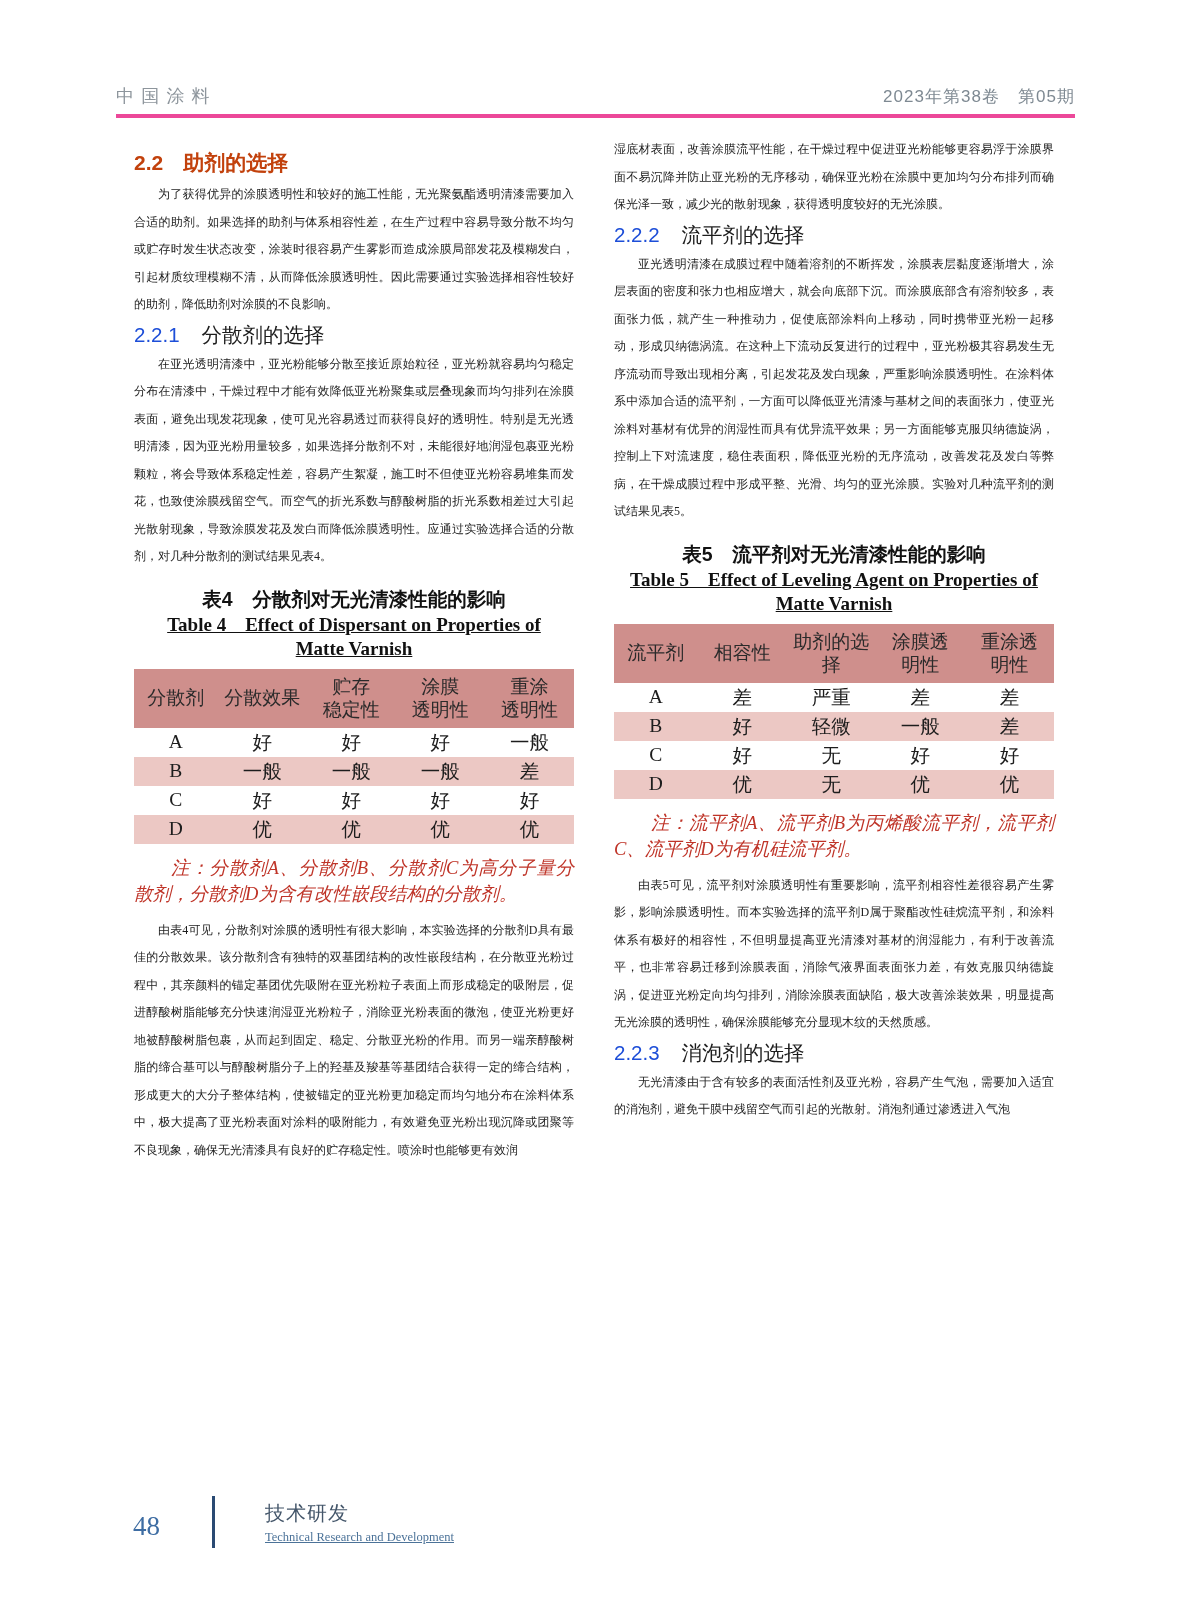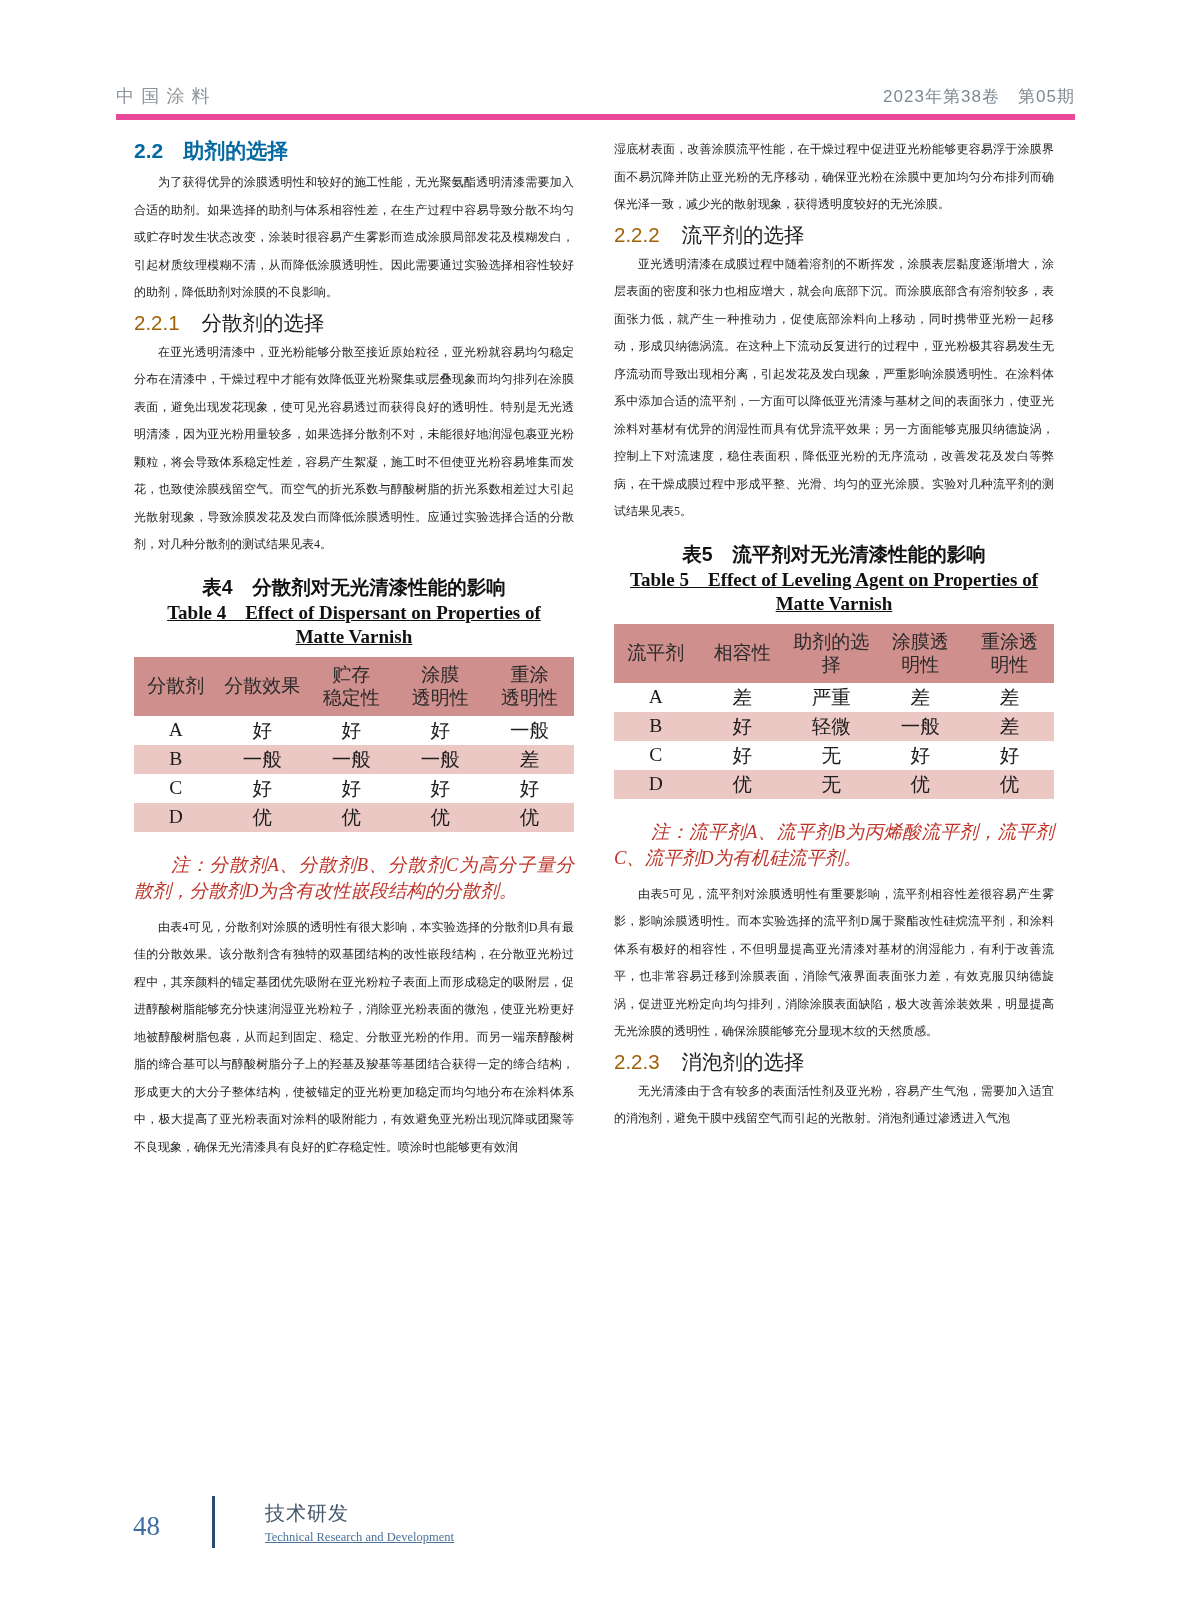--- a/index.html
+++ b/index.html
@@ -7,37 +7,37 @@
   .page {
     position:relative; width:1187px; height:1600px; margin:0 auto;
     background:#ffffff; overflow:hidden;
     font-family:"Liberation Serif","DejaVu Serif",serif;
     color:#1d1d1d;
   }
   
   .page-header {
     position:absolute; top:84px; left:116px; right:112px;
     display:flex; justify-content:space-between; align-items:flex-end;
-    padding-bottom:6px; border-bottom:6px solid #ec4899;
+    padding-bottom:6px; border-bottom:4px solid #ec4899;
   }
   .journal-name { font-size:18px; color:#8d959c; letter-spacing:0.40em; font-family:"Liberation Sans",sans-serif; }
   .issue-info  { font-size:17px; color:#7e8992; font-family:"Liberation Sans",sans-serif; letter-spacing:0.06em; }
   
   .columns { position:absolute; top:136px; left:134px; width:920px; display:flex; gap:40px; }
   .col { width:440px; }
   p.body { font-size:12px; line-height:27.5px; text-align:justify; text-indent:2em; }
   p.body.noindent { text-indent:0; }
   h2.h-major {
     font-family:"Liberation Sans","DejaVu Sans",sans-serif;
-    font-size:21px; font-weight:bold; color:#0369a1; line-height:30px; margin:0 0 3px 0;
+    font-size:21px; font-weight:bold; color:#c2410c; line-height:30px; margin:12px 0 3px 0;
   }
   h2.h-major .sec-num { margin-right:20px; }
   h3.h-minor { font-weight:normal; font-size:20.5px; line-height:29px; margin:1px 0; }
   h3.h-minor .sec-num {
-    color:#a16207; font-family:"Liberation Sans","DejaVu Sans",sans-serif; margin-right:22px;
+    color:#1d4ed8; font-family:"Liberation Sans","DejaVu Sans",sans-serif; margin-right:22px;
   }
   
   .table-block { margin:16px 0 10px 0; }
   .tbl-title-cn {
     text-align:center; font-family:"Liberation Sans","DejaVu Sans",sans-serif;
     font-weight:bold; font-size:19.5px; line-height:25px; color:#111;
   }
   .tbl-title-en {
     text-align:center; font-weight:bold; font-size:19px; line-height:24px; color:#111;
     margin:1px 14px 8px 14px;
@@ -49,21 +49,21 @@
     font-size:19px; line-height:23px; padding:6px 0 7px 0;
     white-space:pre-line; text-align:center; vertical-align:middle;
   }
   table.data-table td {
     font-size:19.5px; text-align:center; vertical-align:middle;
     height:28px; padding:1px 0;
   }
   table.data-table tbody tr:nth-child(even) td { background:#ecc8c4; }
   table.data-table th:nth-child(1), table.data-table td:nth-child(1) { width:19%; }
   p.tbl-note {
-    margin-top:20px; color:#bf3428; font-size:18.5px; line-height:26px;
+    margin-top:11px; color:#bf3428; font-size:18.5px; line-height:26px;
     font-style:italic; text-align:justify; text-indent:2em;
   }
   
   .page-footer { position:absolute; left:133px; top:1496px; display:flex; align-items:center;gap:40px; }
   .page-number { font-size:27px; color:#3e6da3; margin-right:12px; padding-top:8px; }
   .footer-bar { width:3px; height:52px; background:#2a4a73; margin-right:10px; }
   .footer-section .cn { font-size:20px; color:#44566a; font-family:"Liberation Sans",sans-serif; letter-spacing:0.05em; }
   .footer-section .en { font-size:12.5px; color:#4b7298; margin-top:3px;text-decoration:underline; }
 </style>
 </head>

